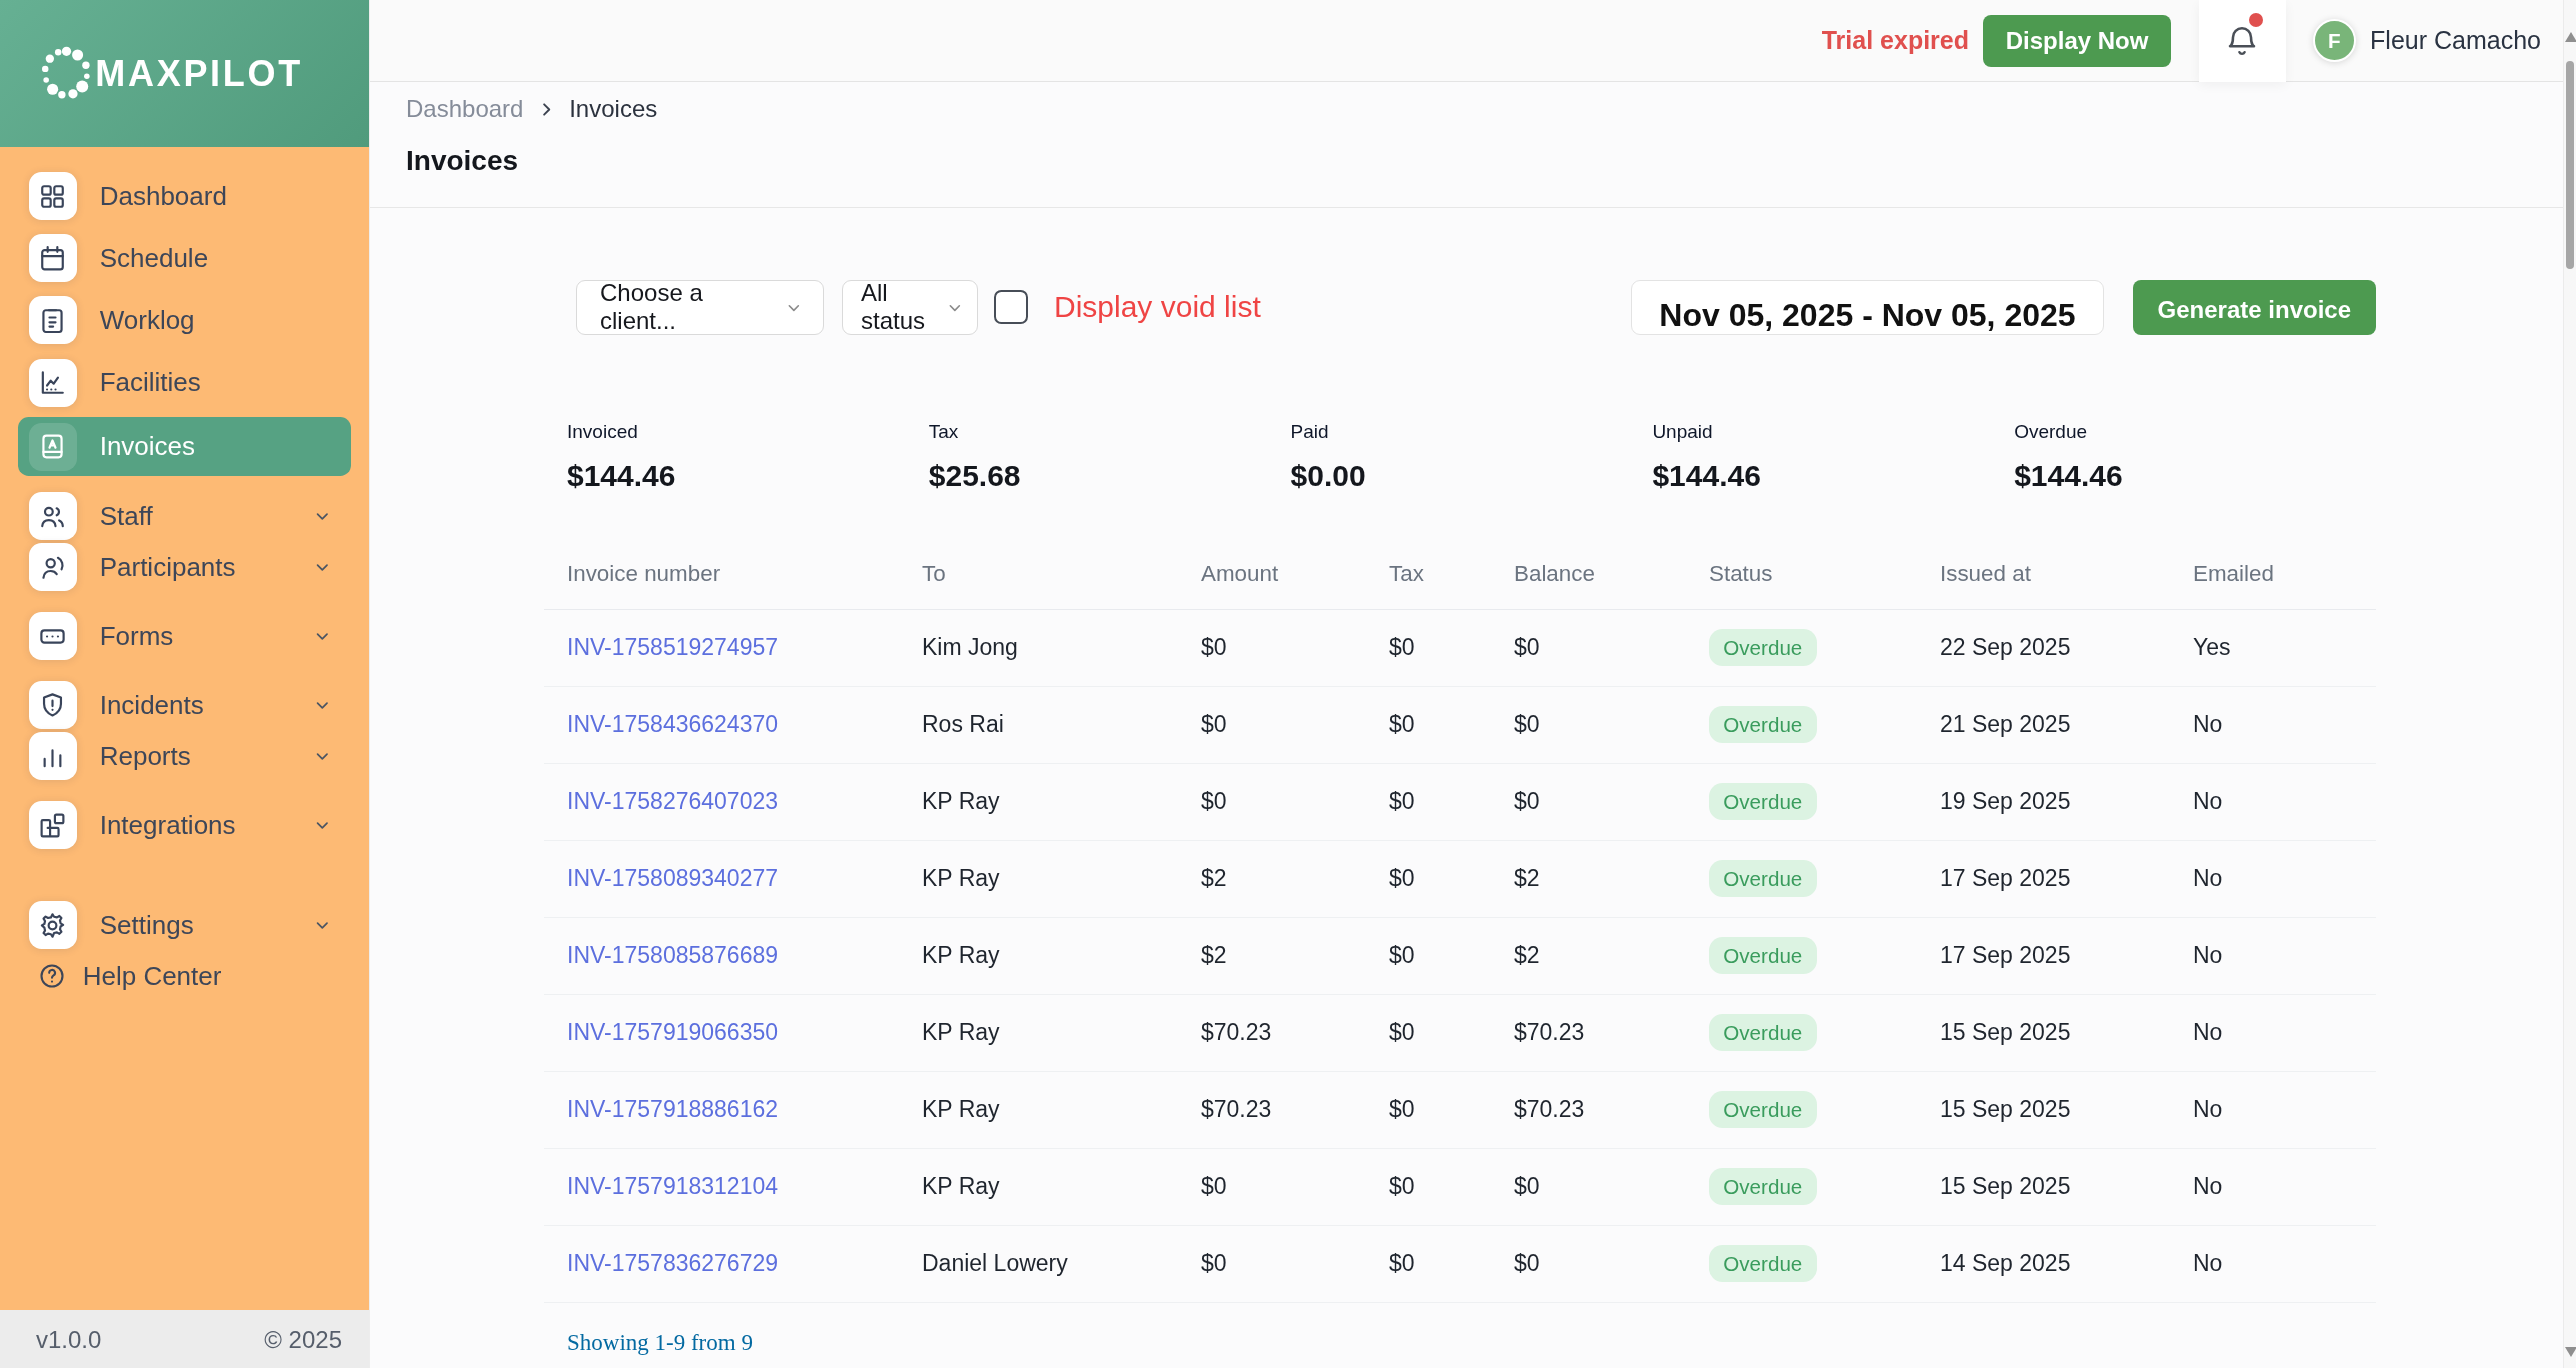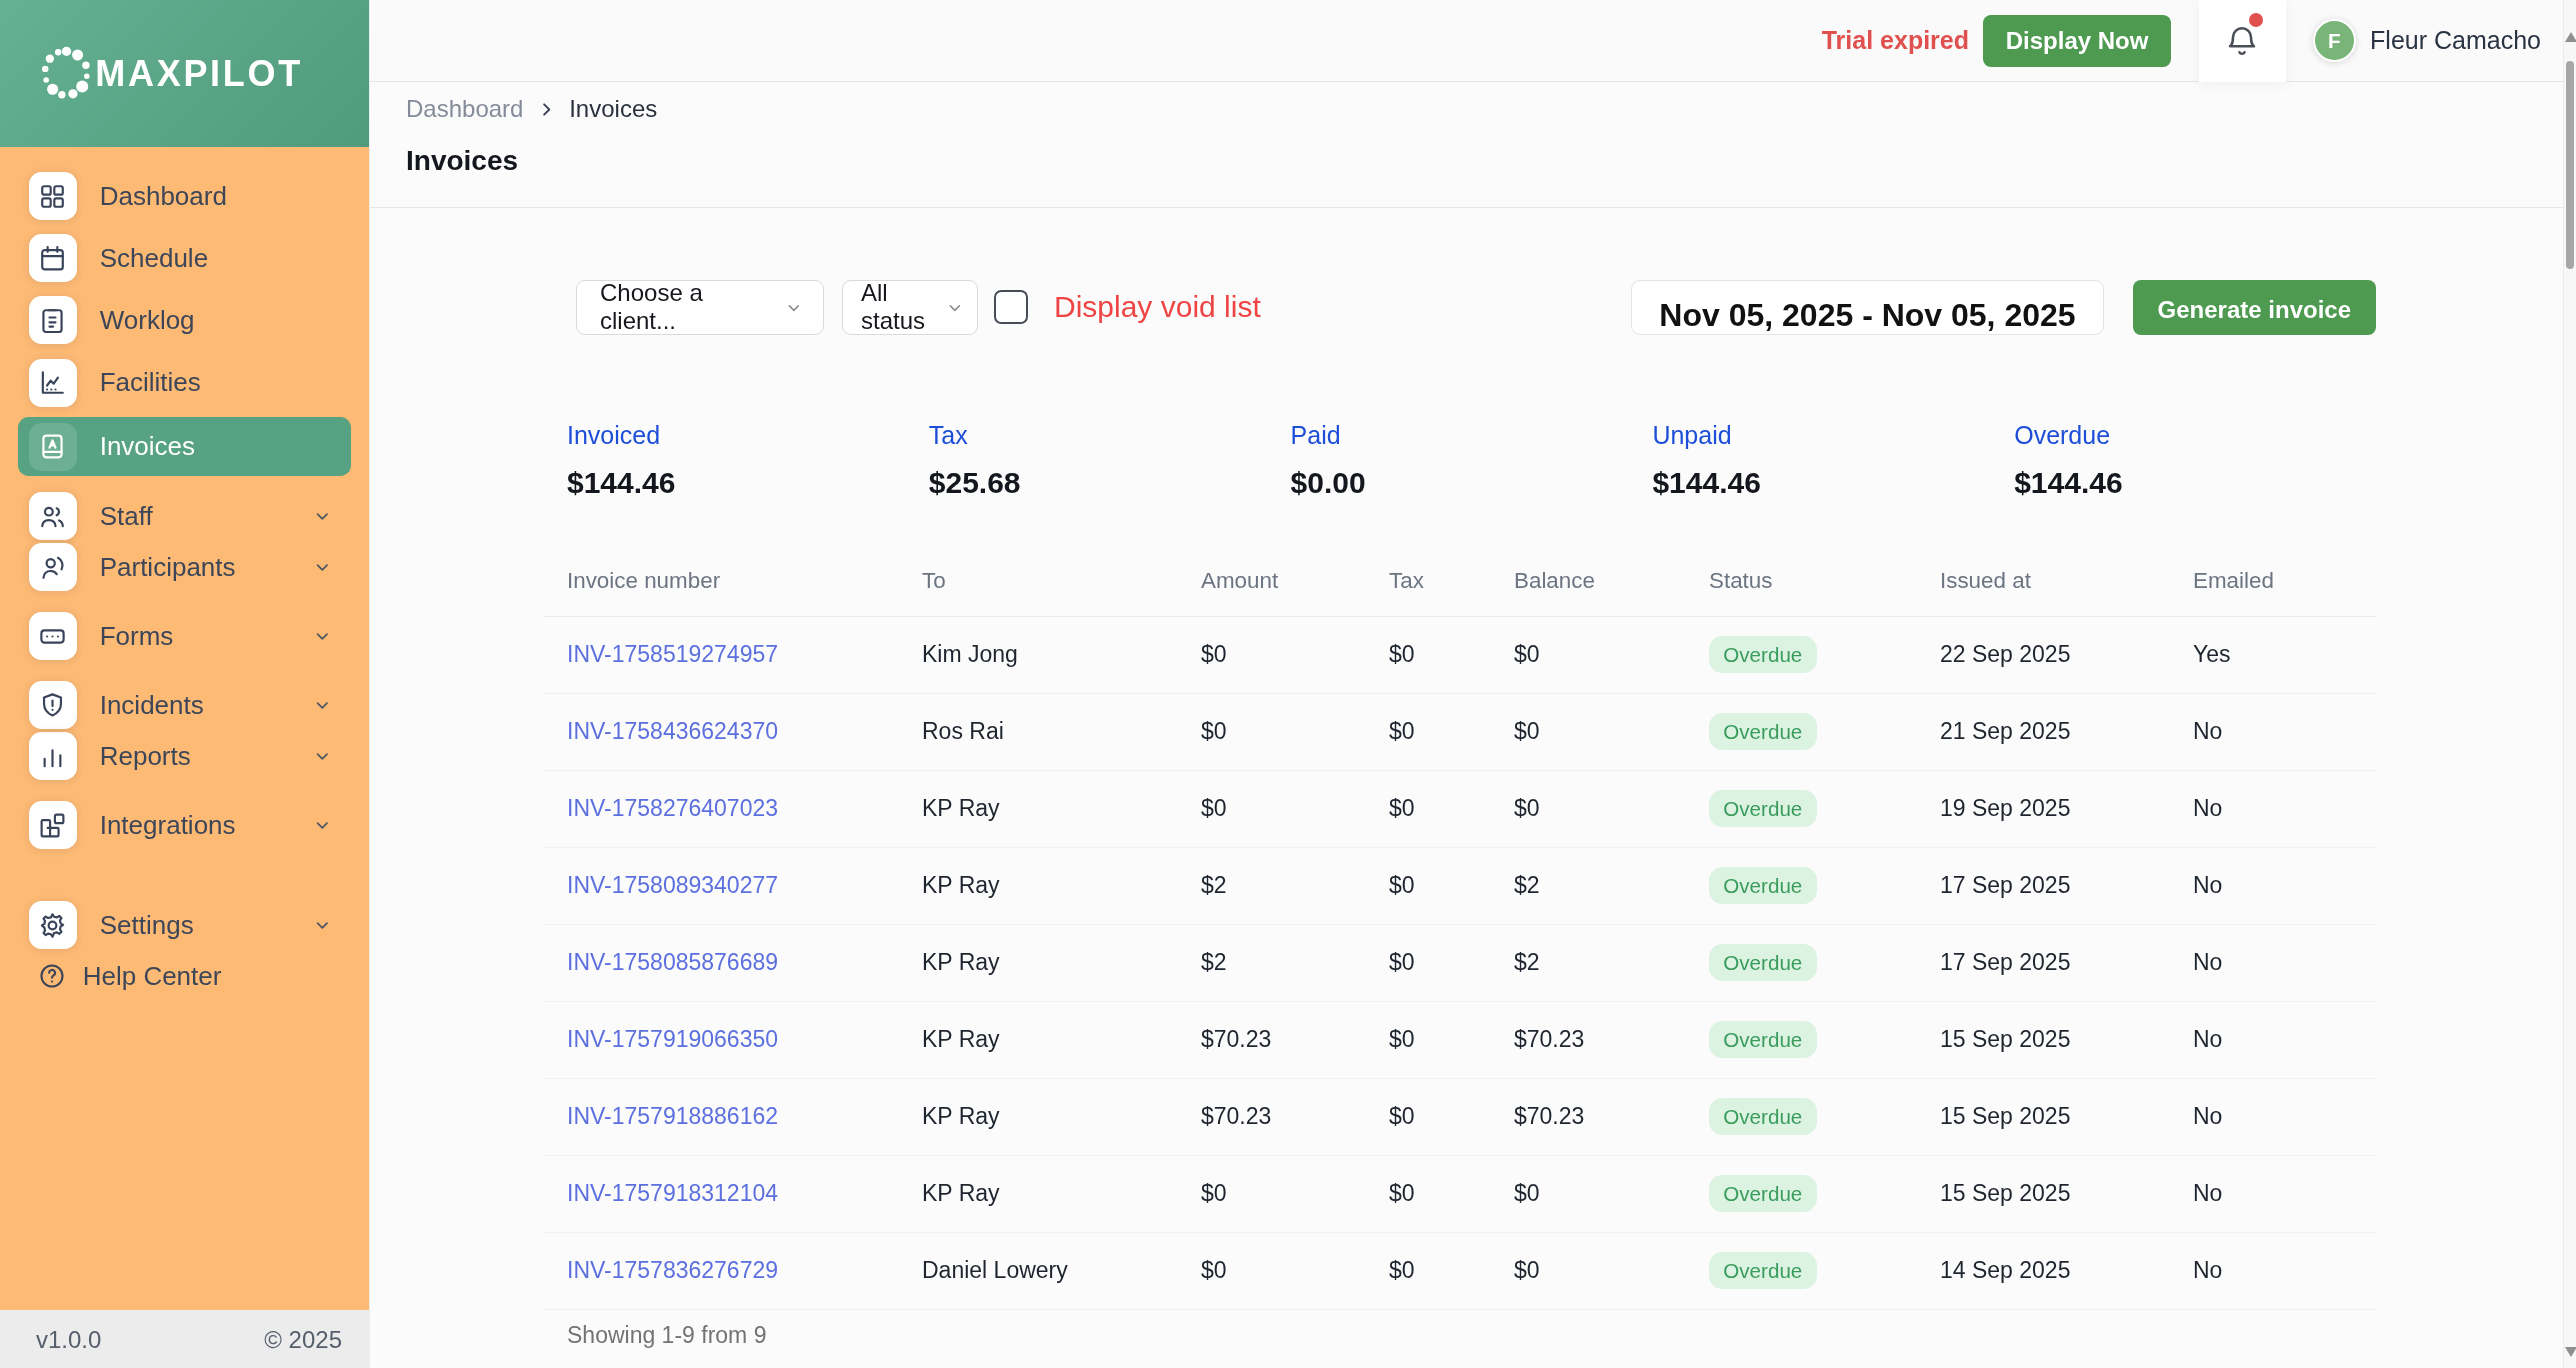--- a/index.html
+++ b/index.html
@@ -69,33 +69,33 @@
   .select .sel-chev svg{width:19.7px;height:19.7px;stroke-width:2;}
   .select-client{width:248px;padding:0 19.7px 0 23px;}
   .select-status{width:136px;padding:0 12.5px 0 18px;margin-left:18px;}
   .checkbox{width:34px;height:34px;border:2.7px solid #474d57;border-radius:7.2px;background:#fff;margin-left:16px;cursor:pointer;flex-shrink:0;}
   .void-label{font-size:30px;color:#ef4444;margin-left:26px;}
   .date-btn{margin-left:auto;height:55px;border:1.8px solid #e3e3e3;border-radius:9px;background:#fff;display:flex;align-items:center;gap:16px;padding:0 27px;font-size:32px;font-weight:600;color:#111;font-family:inherit;cursor:pointer;flex-direction:column;}
   .date-btn svg{width:30px;height:30px;stroke-width:2;color:#17191d;}
   .generate-btn{margin-left:29px;height:55px;border:none;border-radius:8px;background:var(--accent);color:#fff;font-size:24px;font-weight:700;padding:16px 25px;font-family:inherit;cursor:pointer;}
 
   .stats{display:grid;grid-template-columns:repeat(5,1fr);margin-top:86px;padding-left:23px;}
-  .stat-label{font-size:25px;color:#1d4ed8;}
+  .stat-label{font-size:19px;color:#0f172a;}
   .stat-value{font-size:30px;font-weight:700;color:#14171d;margin-top:16px;}
 
   .table-wrap{margin-top:63px;}
   table{width:100%;border-collapse:collapse;table-layout:fixed;}
   th{font-size:22.4px;font-weight:500;color:#6b7480;text-align:left;padding:5.4px 0 21.5px 0;border-bottom:0.9px solid #e8eaee;}
   td{font-size:23px;color:#1f252e;padding:19.7px 0;border-top:0.9px solid #eef0f2;}
   tbody tr:last-child td{border-bottom:0.9px solid #eef0f2;}
   th:first-child,td:first-child{padding-left:23px;}
   .inv-link{color:var(--link);text-decoration:none;cursor:pointer;}
   .badge{display:inline-block;padding:6.3px 14.3px;border-radius:13.4px;background:var(--badge-bg);color:var(--badge-text);font-size:20.6px;font-weight:500;}
 
-  .showing{margin-top:12px;padding-left:23px;font-size:23px;color:#737373;}
+  .showing{margin-top:27px;padding-left:23px;font-size:23px;color:#0369a1;font-family:Liberation Serif, serif;}
 
   
   .scrollbar{position:fixed;top:0;right:0;width:13.4px;height:100%;background:#f7f7f7;border-left:0.9px solid #ebebeb;z-index:50;}
   .sb-up{position:absolute;top:32px;left:0.9px;width:0;height:0;border-left:6.3px solid transparent;border-right:6.3px solid transparent;border-bottom:10.7px solid #8f8f8f;cursor:pointer;}
   .sb-thumb{position:absolute;top:61px;left:2.7px;width:8px;height:208px;border-radius:4.5px;background:#a6a6a6;cursor:pointer;}
   .sb-down{position:absolute;bottom:10.7px;left:0.9px;width:0;height:0;border-left:6.3px solid transparent;border-right:6.3px solid transparent;border-top:10.7px solid #8f8f8f;cursor:pointer;}
 </style>
 </head>
 <body>
 

